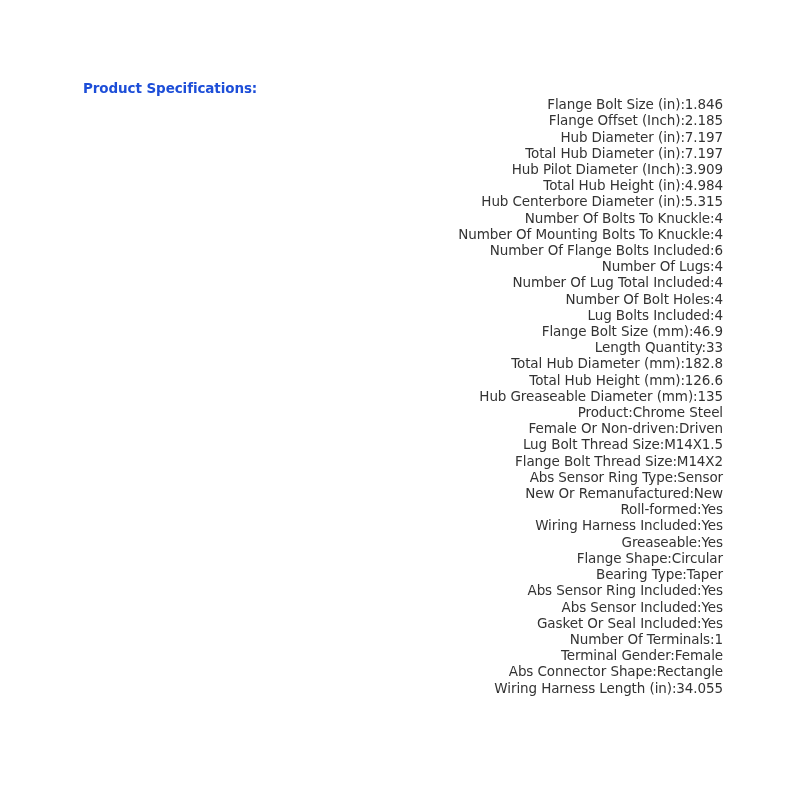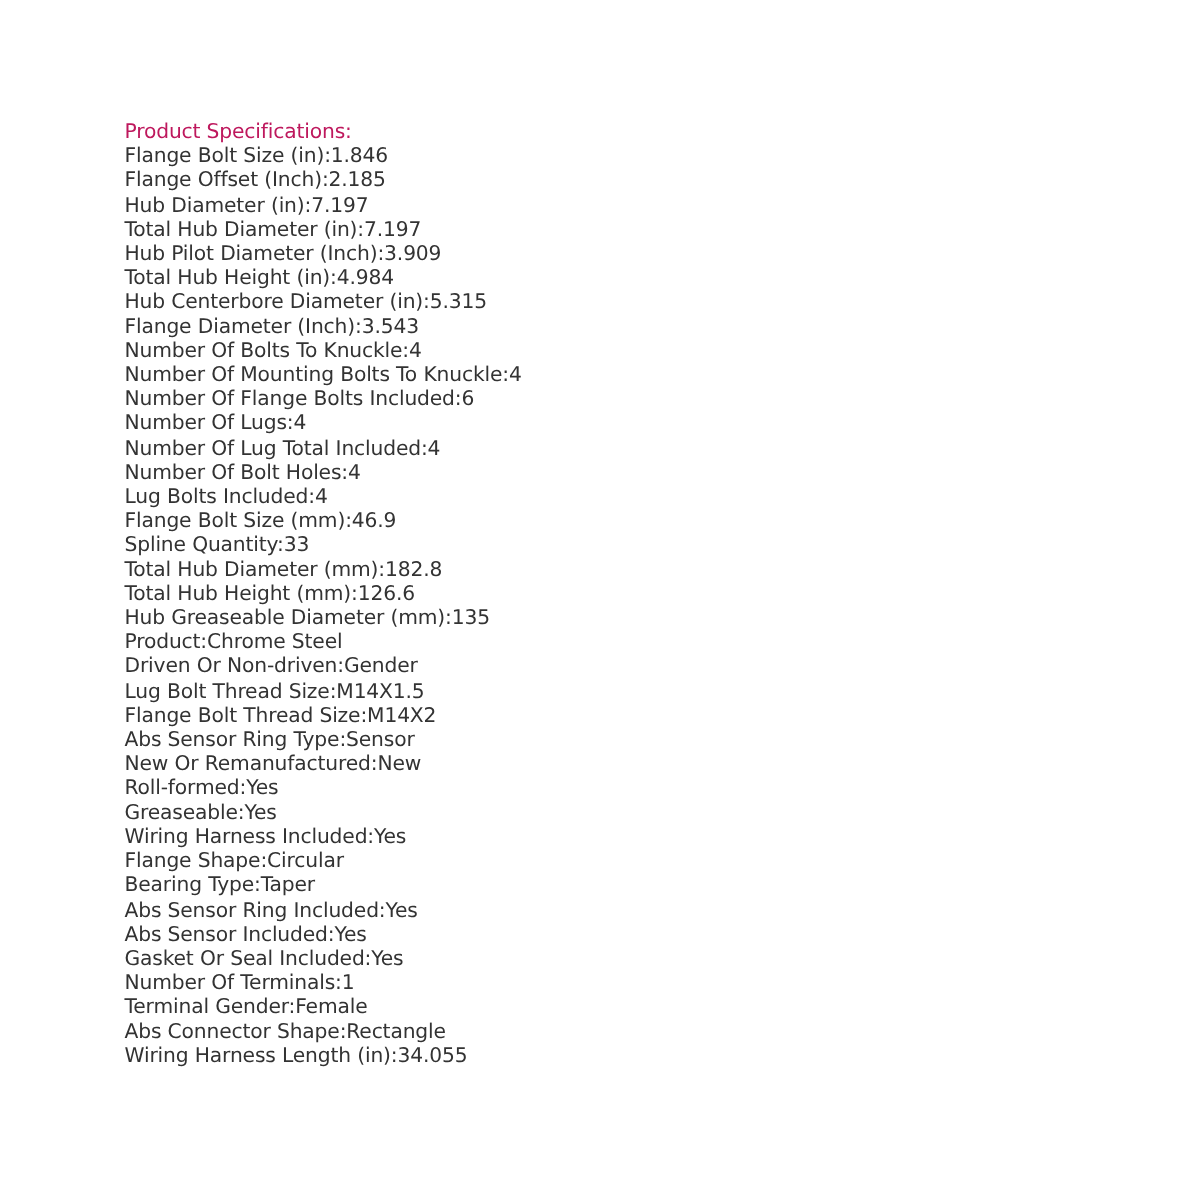--- a/index.html
+++ b/index.html
@@ -16,62 +16,62 @@
     left: 83px;
     top: 80px;
     width: 640px;
     font-size: 13.5px;
     line-height: 16.2px;
     color: #333333;
     letter-spacing: -0.1px;
     white-space: nowrap;
   }
   .spec-heading {
-    font-weight: normal;
-    color: #be185d;
+    font-weight: bold;
+    color: #1d4ed8;
   }
   .spec-line {
     font-weight: normal;
+    text-align: right;
   }
 </style>
 </head>
 <body>
 
 <div class="spec-block">
   <div class="spec-heading">Product Specifications:</div>
   <div>
       <div class="spec-line">Flange Bolt Size (in):1.846</div>
       <div class="spec-line">Flange Offset (Inch):2.185</div>
       <div class="spec-line">Hub Diameter (in):7.197</div>
       <div class="spec-line">Total Hub Diameter (in):7.197</div>
       <div class="spec-line">Hub Pilot Diameter (Inch):3.909</div>
       <div class="spec-line">Total Hub Height (in):4.984</div>
       <div class="spec-line">Hub Centerbore Diameter (in):5.315</div>
-      <div class="spec-line">Flange Diameter (Inch):3.543</div>
       <div class="spec-line">Number Of Bolts To Knuckle:4</div>
       <div class="spec-line">Number Of Mounting Bolts To Knuckle:4</div>
       <div class="spec-line">Number Of Flange Bolts Included:6</div>
       <div class="spec-line">Number Of Lugs:4</div>
       <div class="spec-line">Number Of Lug Total Included:4</div>
       <div class="spec-line">Number Of Bolt Holes:4</div>
       <div class="spec-line">Lug Bolts Included:4</div>
       <div class="spec-line">Flange Bolt Size (mm):46.9</div>
-      <div class="spec-line">Spline Quantity:33</div>
+      <div class="spec-line">Length Quantity:33</div>
       <div class="spec-line">Total Hub Diameter (mm):182.8</div>
       <div class="spec-line">Total Hub Height (mm):126.6</div>
       <div class="spec-line">Hub Greaseable Diameter (mm):135</div>
       <div class="spec-line">Product:Chrome Steel</div>
-      <div class="spec-line">Driven Or Non-driven:Gender</div>
+      <div class="spec-line">Female Or Non-driven:Driven</div>
       <div class="spec-line">Lug Bolt Thread Size:M14X1.5</div>
       <div class="spec-line">Flange Bolt Thread Size:M14X2</div>
       <div class="spec-line">Abs Sensor Ring Type:Sensor</div>
       <div class="spec-line">New Or Remanufactured:New</div>
       <div class="spec-line">Roll-formed:Yes</div>
+      <div class="spec-line">Wiring Harness Included:Yes</div>
       <div class="spec-line">Greaseable:Yes</div>
-      <div class="spec-line">Wiring Harness Included:Yes</div>
       <div class="spec-line">Flange Shape:Circular</div>
       <div class="spec-line">Bearing Type:Taper</div>
       <div class="spec-line">Abs Sensor Ring Included:Yes</div>
       <div class="spec-line">Abs Sensor Included:Yes</div>
       <div class="spec-line">Gasket Or Seal Included:Yes</div>
       <div class="spec-line">Number Of Terminals:1</div>
       <div class="spec-line">Terminal Gender:Female</div>
       <div class="spec-line">Abs Connector Shape:Rectangle</div>
       <div class="spec-line">Wiring Harness Length (in):34.055</div>
     </div>

